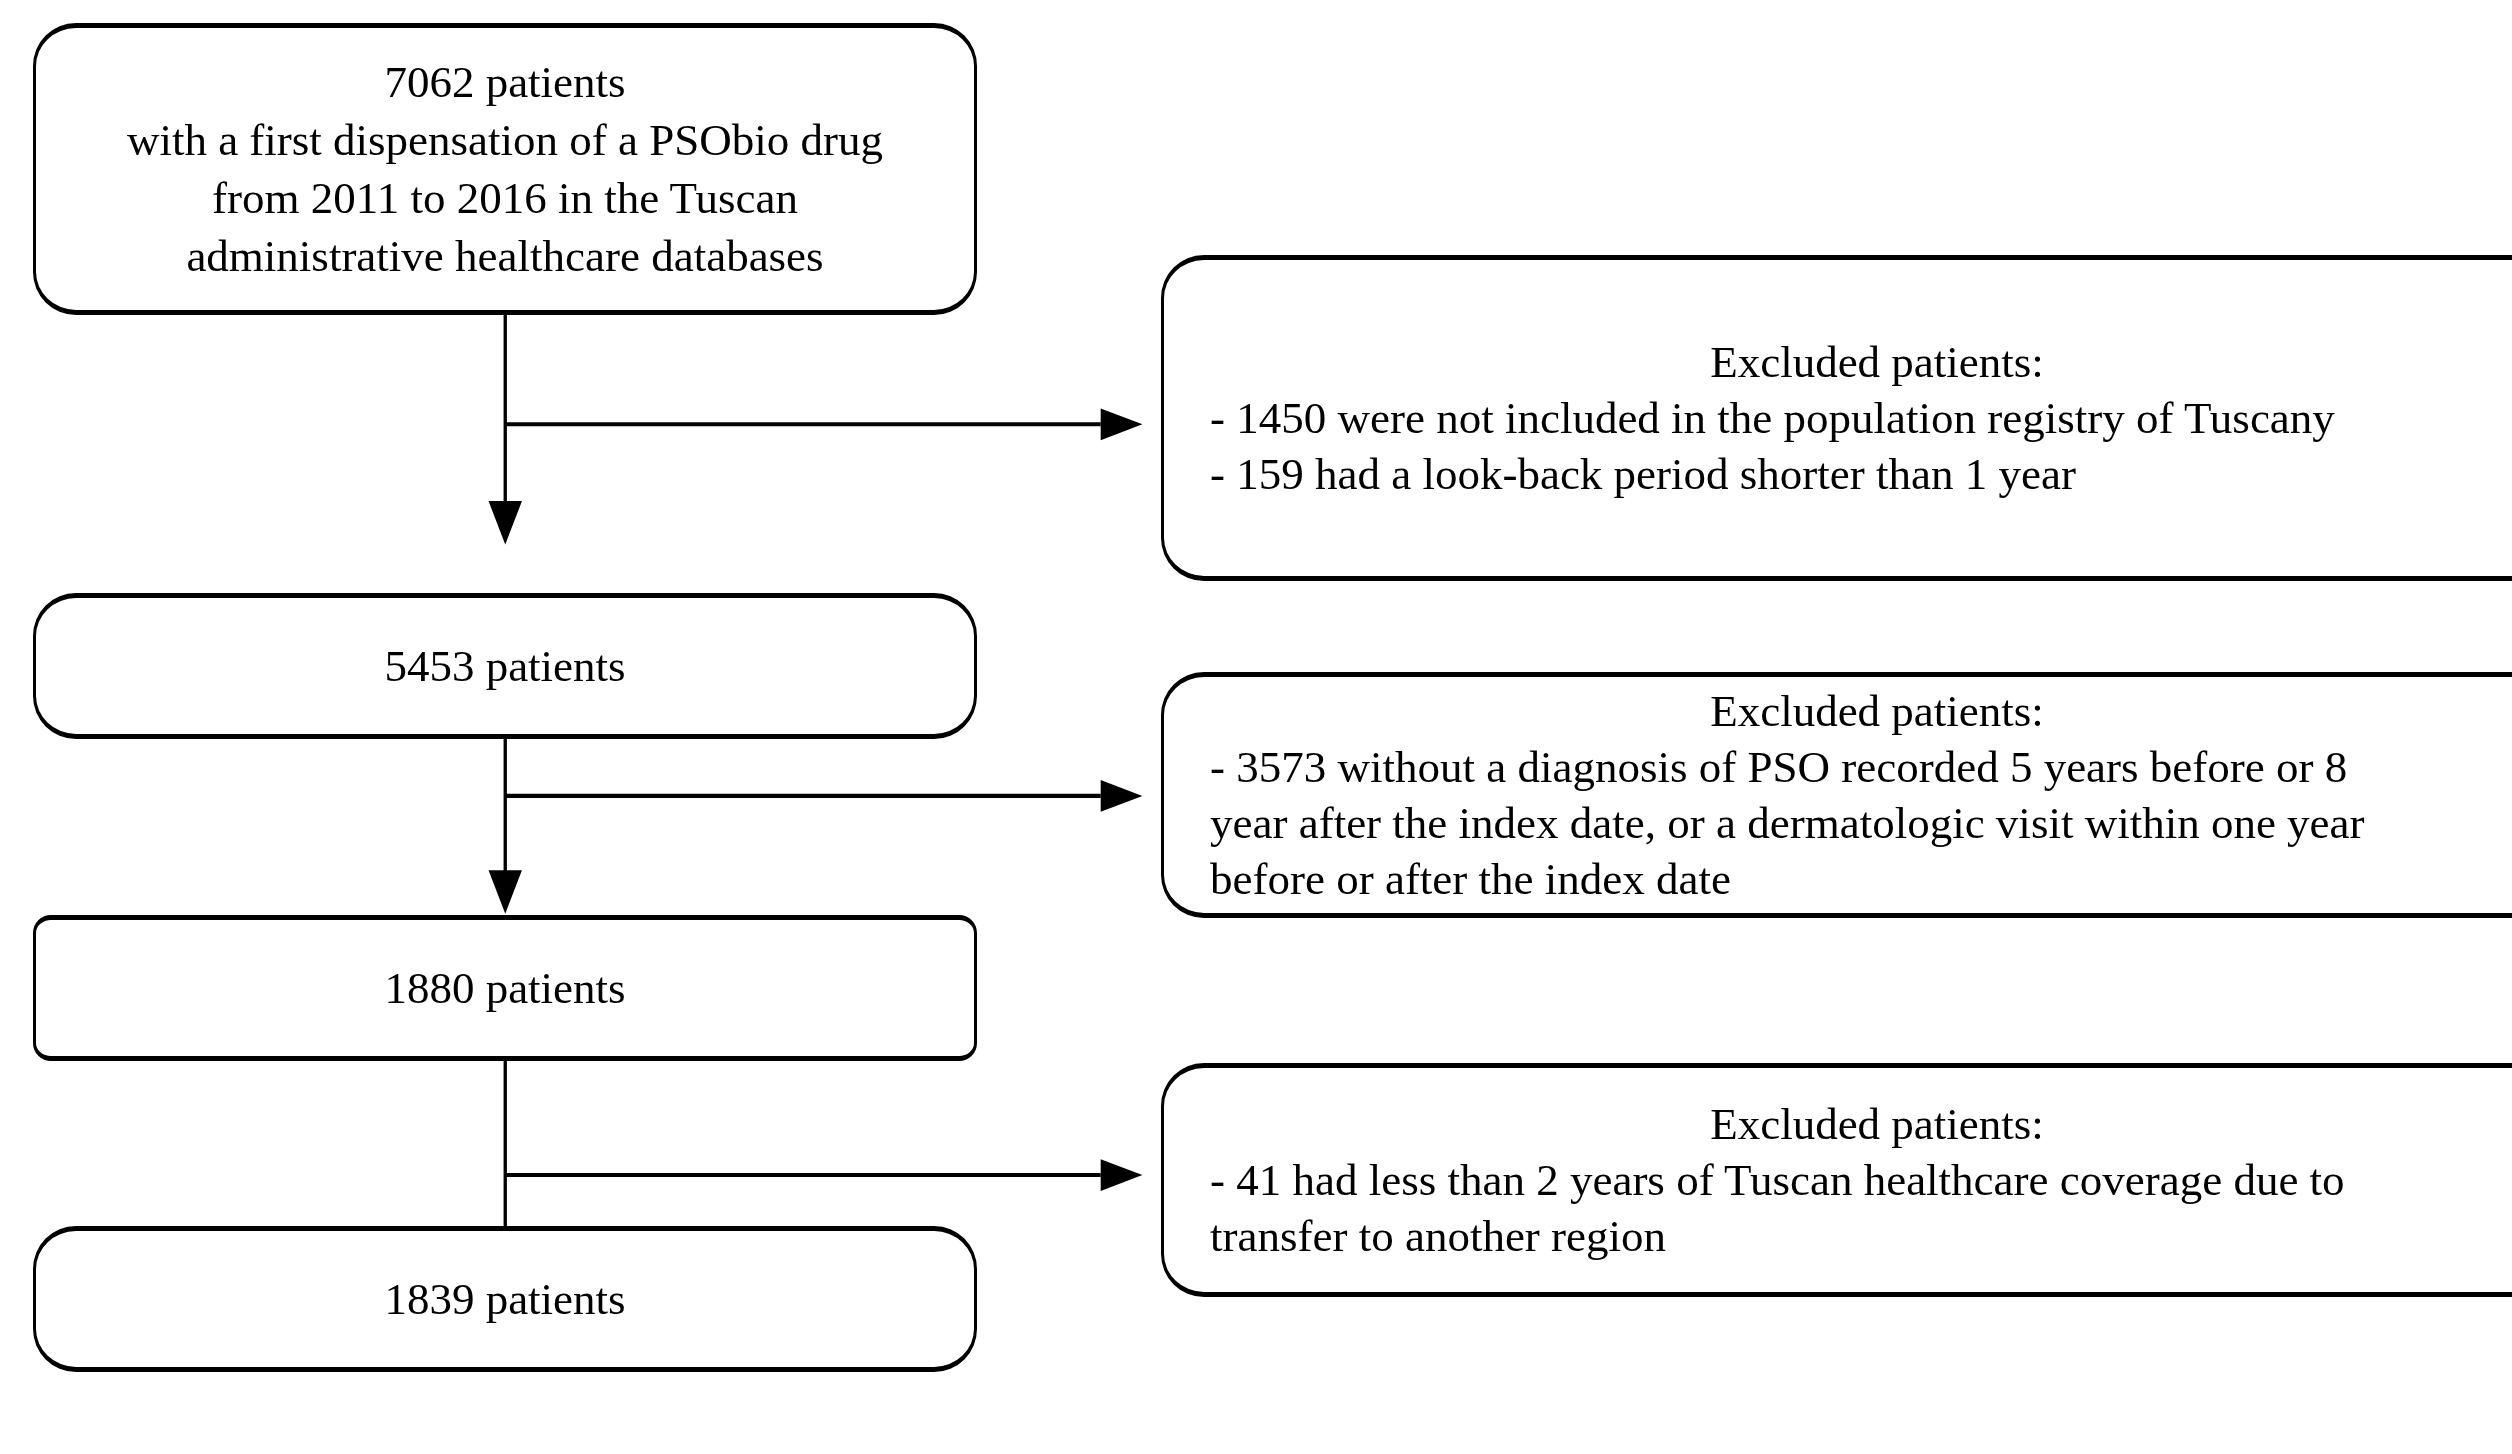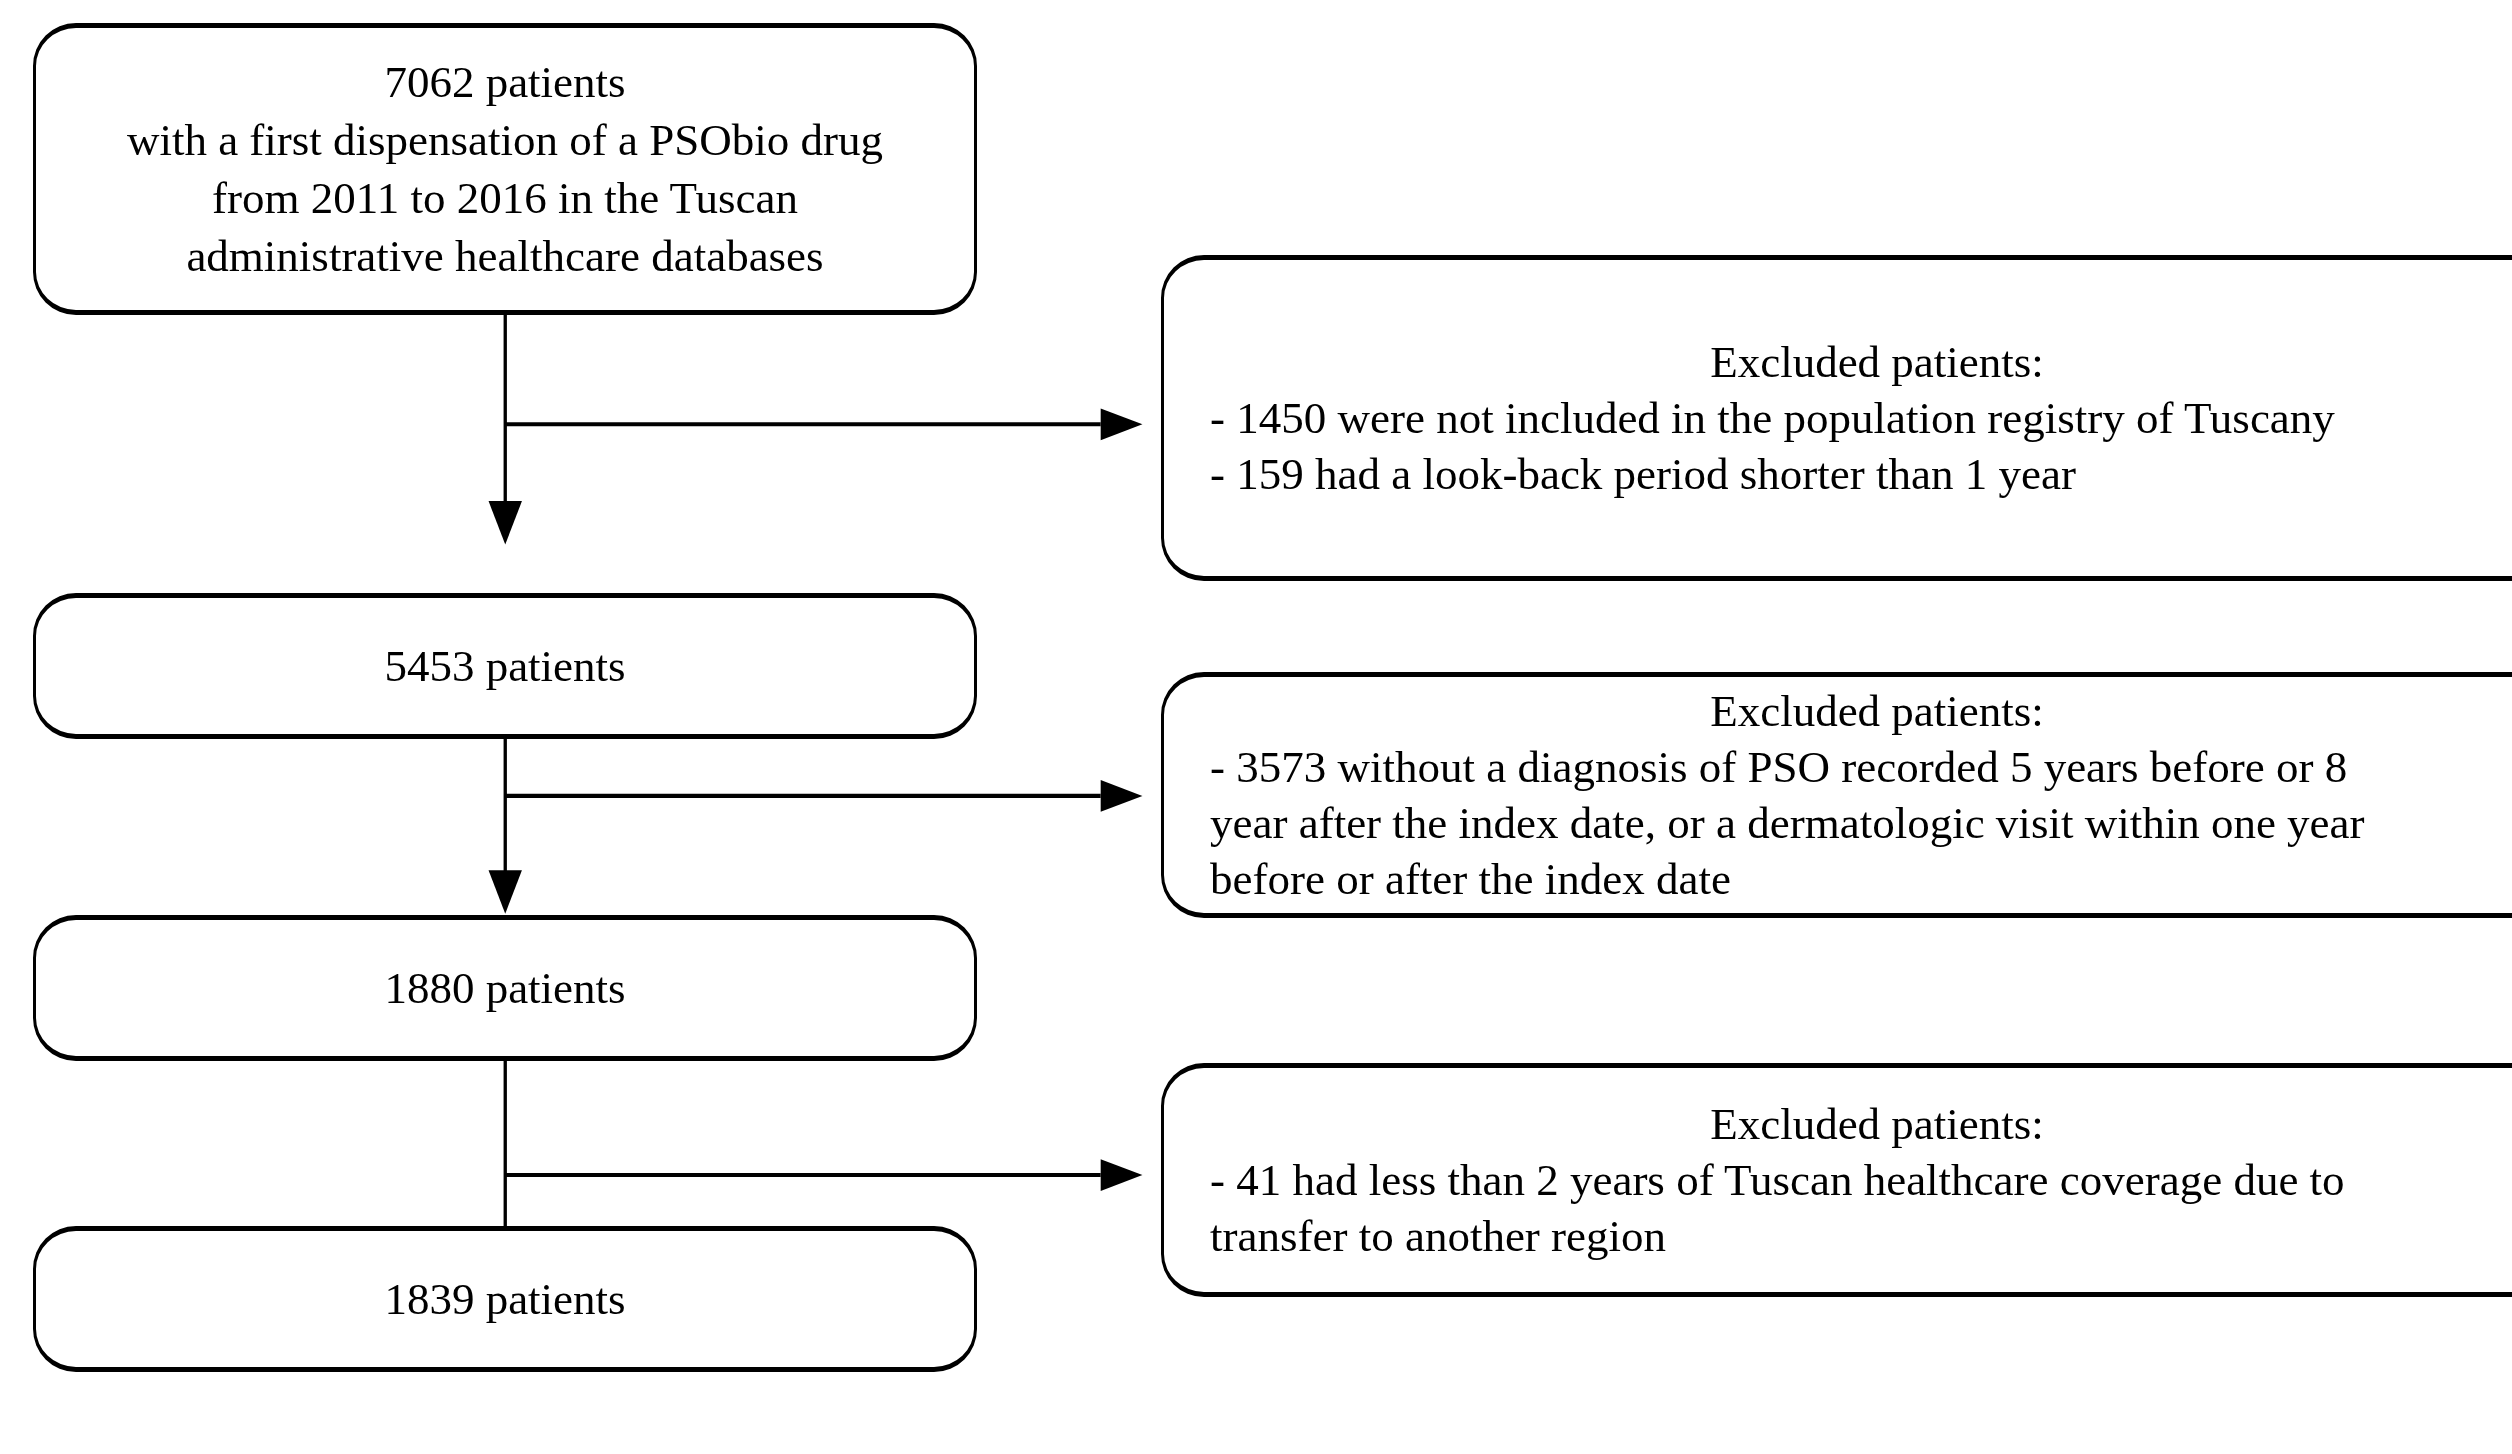--- a/index.html
+++ b/index.html
@@ -38,21 +38,21 @@
   .mbox {
     left: 33px;
     width: 944px;
     align-items: center;
     text-align: center;
     font-size: 45px;
     line-height: 58px;
   }
   .m1 { top: 23.4px;   height: 292px; }
   .m2 { top: 545px;  height: 146px; margin-top: 48px; }
-  .m3 { top: 915px; height: 146px; }
+  .m3 { top: 915px; height: 146px; border-radius: 18px; }
   .m4 { top: 1226px; height: 146px; }
   .ebox {
     left: 1161px;
     width: 1432px;
     padding: 0 46px;
     font-size: 45px;
     line-height: 56px;
   }
   .e1 { top: 255px;  height: 326px; }
   .e2 { top: 672px;  height: 246px; }

